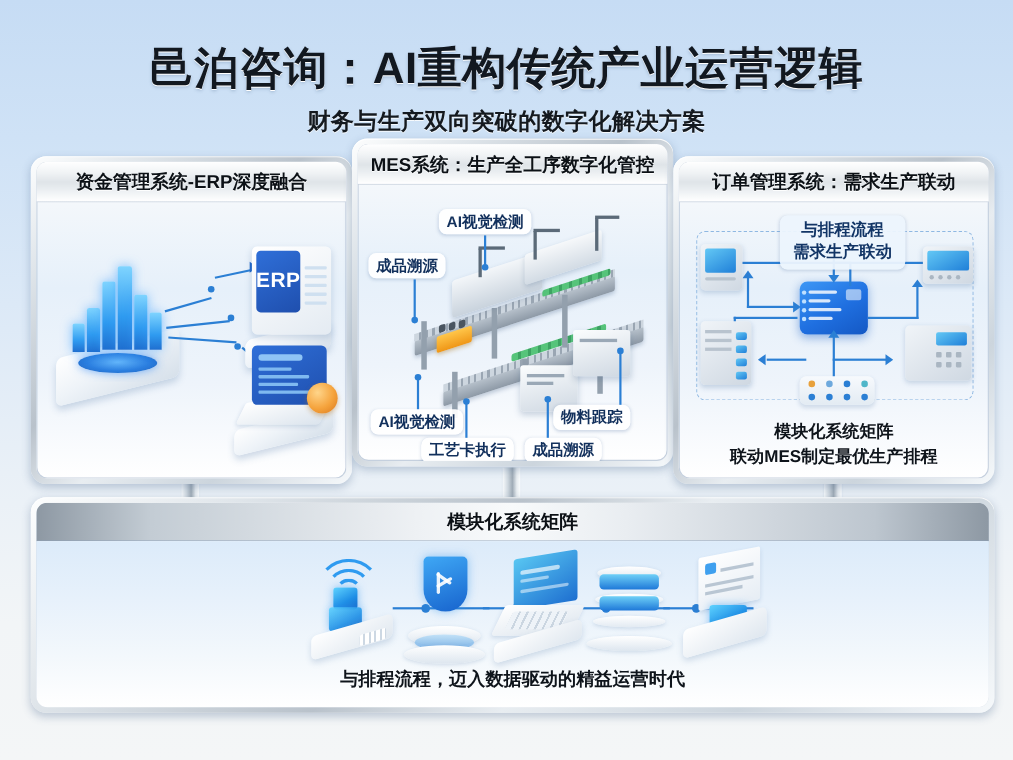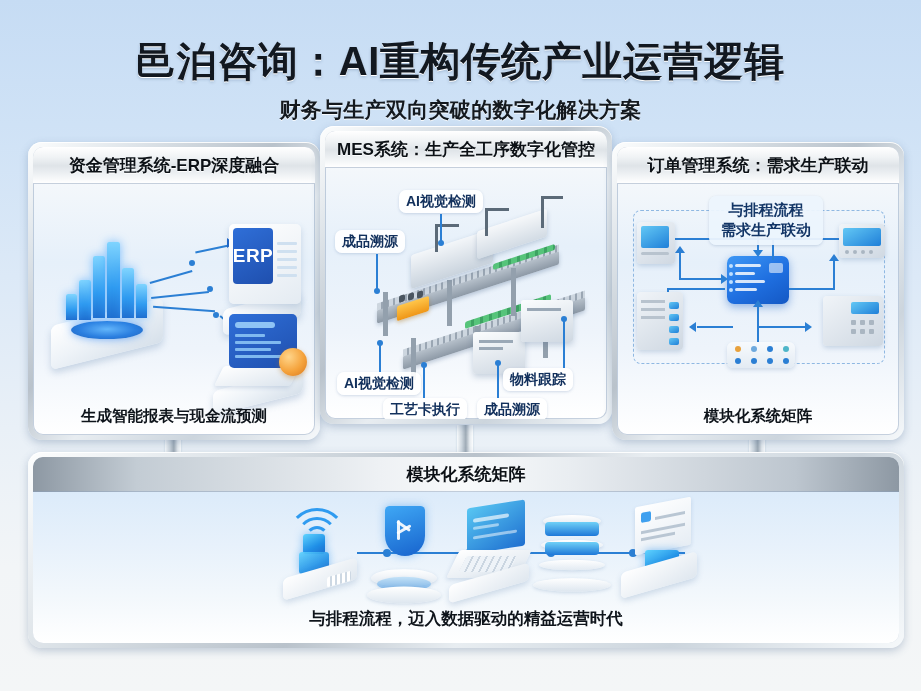--- a/index.html
+++ b/index.html
@@ -199,21 +199,20 @@
         <div class="scr" style="left:196px;top:130px;width:68px;height:54px;border-radius:5px;"></div>
         <div class="ln" style="left:202px;top:138px;width:40px;height:6px;background:#8fc4f5;border-radius:3px;"></div>
         <div class="ln" style="left:202px;top:150px;width:30px;height:3px;background:#7fb9f0;"></div>
         <div class="ln" style="left:202px;top:157px;width:46px;height:3px;background:#7fb9f0;"></div>
         <div class="ln" style="left:202px;top:164px;width:36px;height:3px;background:#7fb9f0;"></div>
         <div class="ln" style="left:202px;top:171px;width:50px;height:3px;background:#7fb9f0;"></div>
         <div class="coin" style="left:246px;top:164px;width:28px;height:28px;"></div>
 
         <div class="caption">
           <br>
-          <span>生成智能报表与现金流预测</span>
         </div>
       </div>
     </div>
   </div>
 
   <div class="panel" style="left:320px;top:126px;width:282px;height:288px;">
     <div class="panel-inner">
       <div class="panel-header">
         <span class="ht">MES系统：生产全工序数字化管控</span>
       </div>
@@ -408,20 +407,21 @@
         <div class="dot" style="left:150px;top:174px;background:#2b7fd4;"></div>
         <div class="dot" style="left:166px;top:174px;background:#2b7fd4;"></div>
 
         <div class="lbl soft" style="left:92px;top:12px;font-size:15px;padding:4px 12px;">
           <span>与排程流程</span><br>
           <span>需求生产联动</span>
         </div>
 
         <div class="caption">
           <span>模块化系统矩阵</span><br>
+          <span>联动MES制定最优生产排程</span>
         </div>
       </div>
     </div>
   </div>
 
   <div class="panel" style="left:28px;top:452px;width:866px;height:186px;">
     <div class="panel-inner">
       <div class="panel-header" style="height:34px;background:linear-gradient(90deg,#8d98a3 0%,#c3ccd4 12%,#eef1f4 40%,#f8fafb 50%,#e9edf1 62%,#bdc6cf 88%,#8d98a3 100%);">
         <span class="ht">模块化系统矩阵</span>
       </div>

